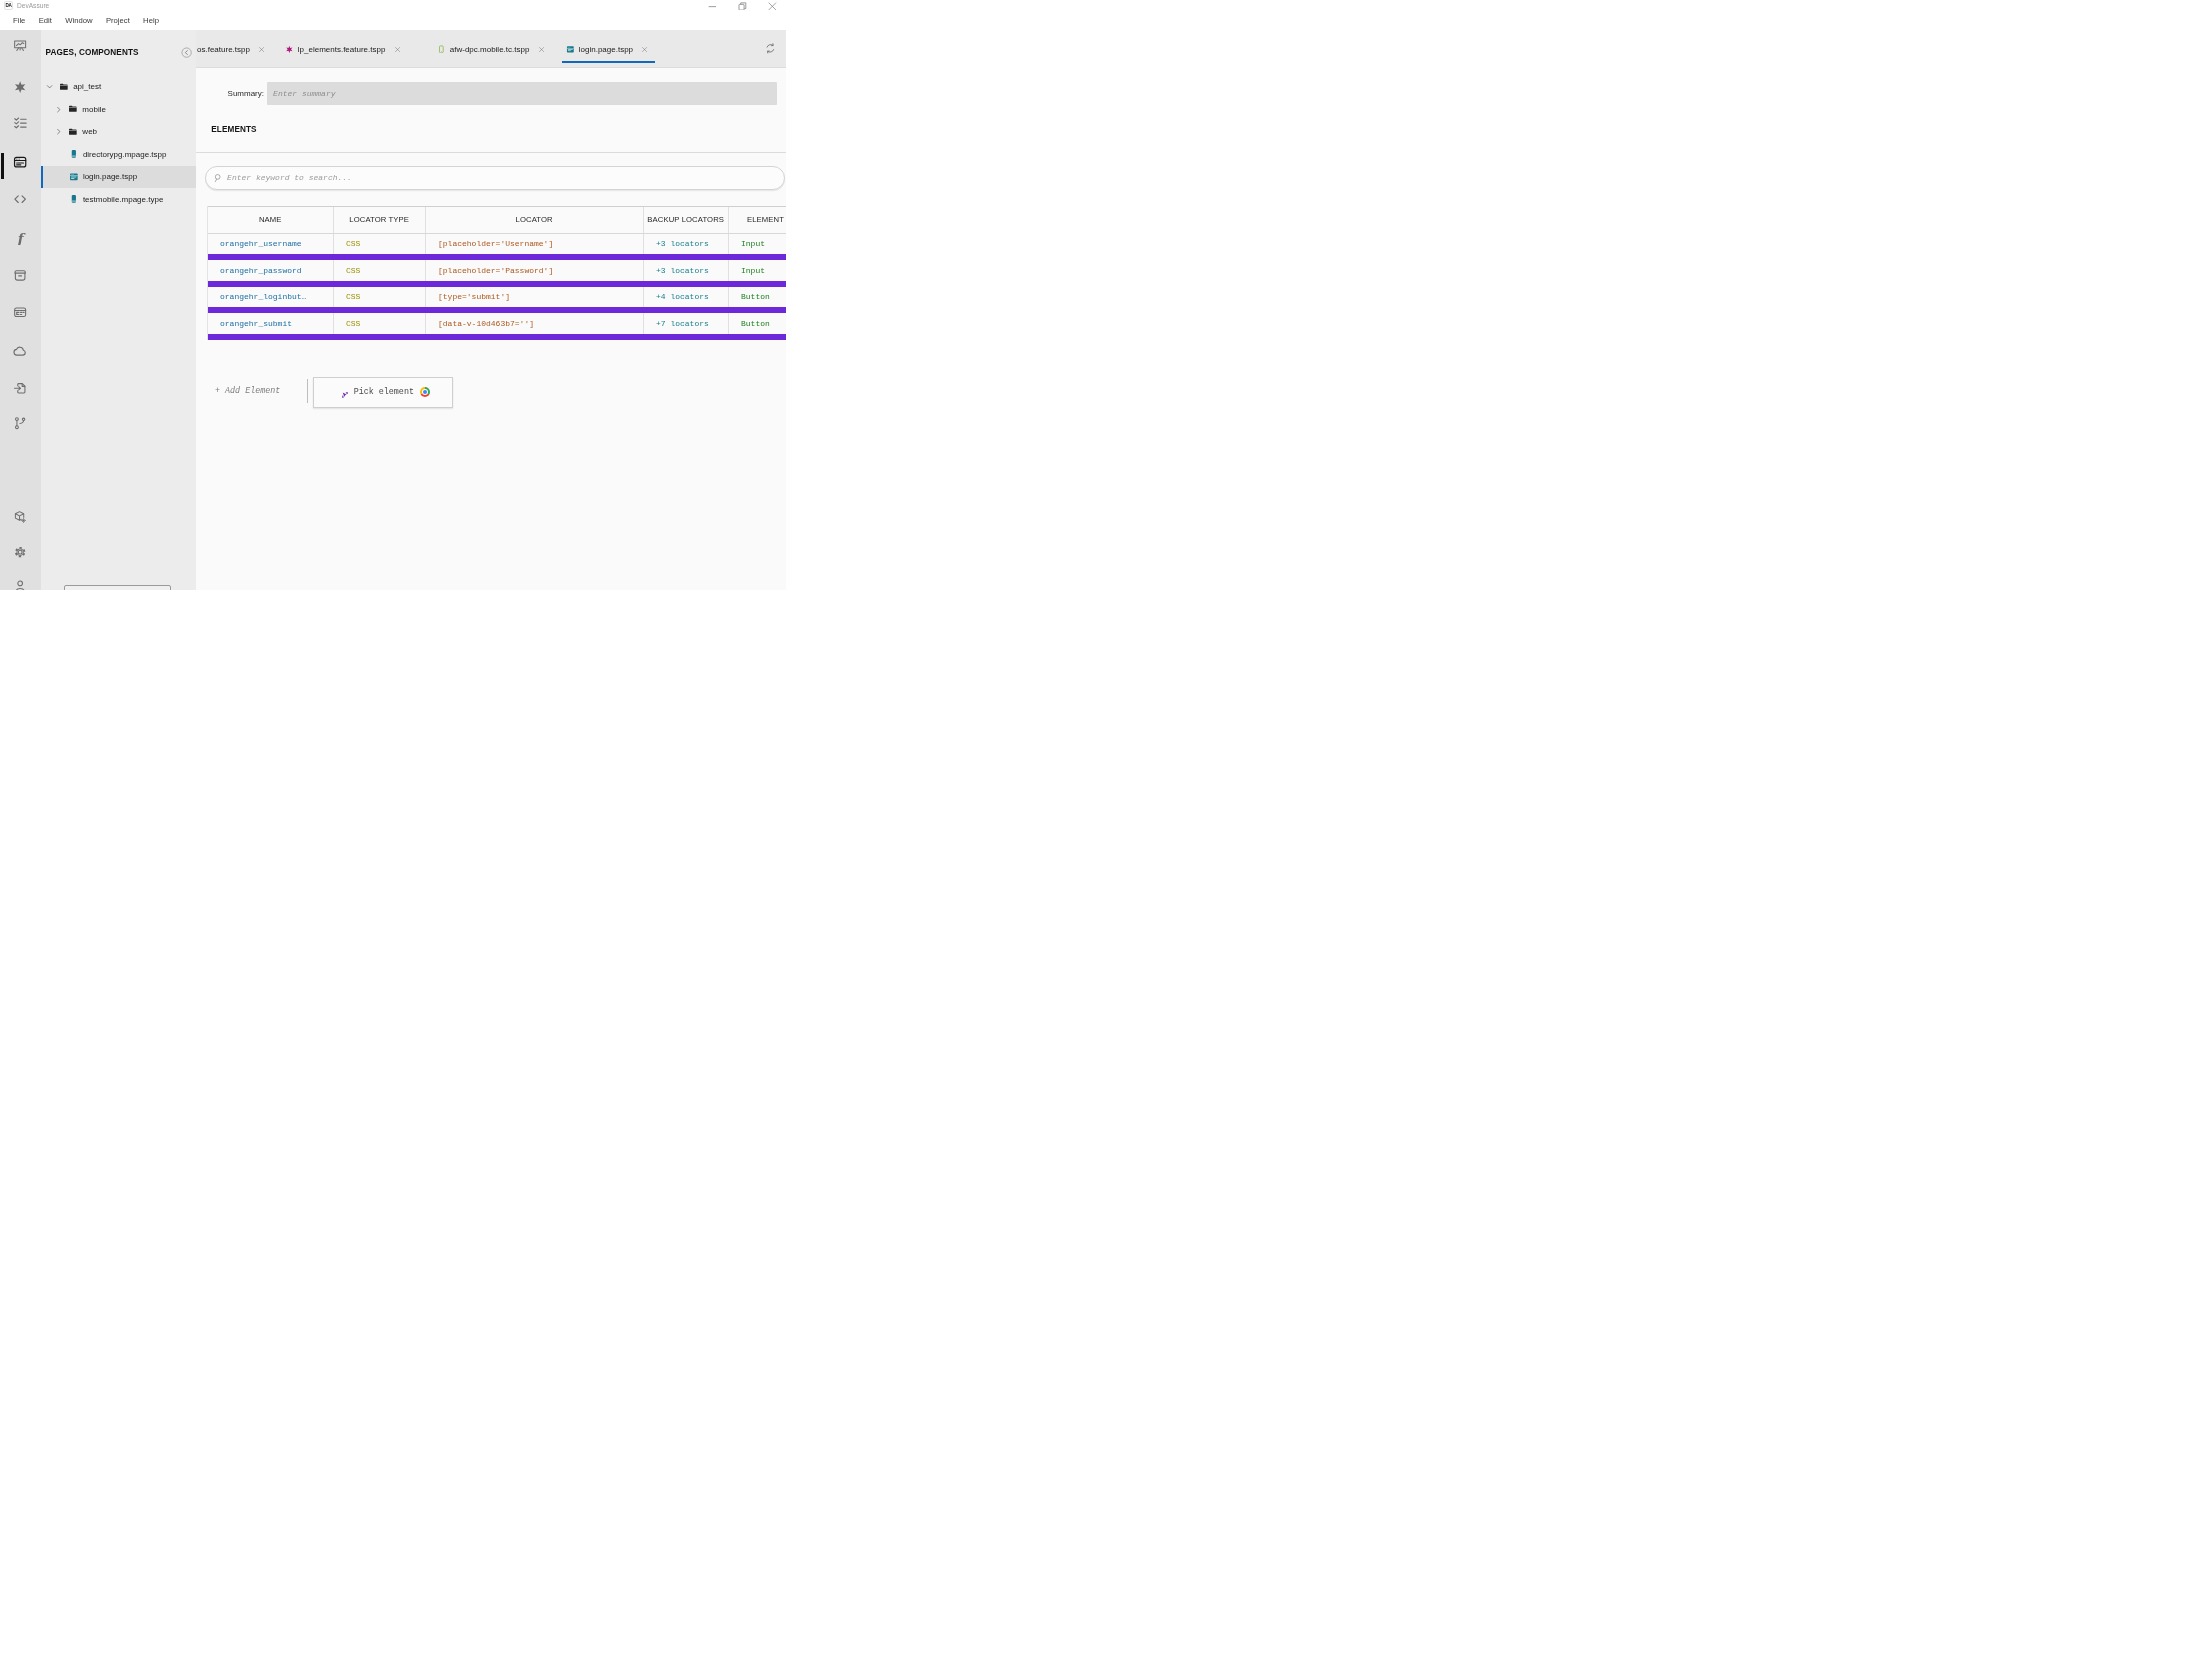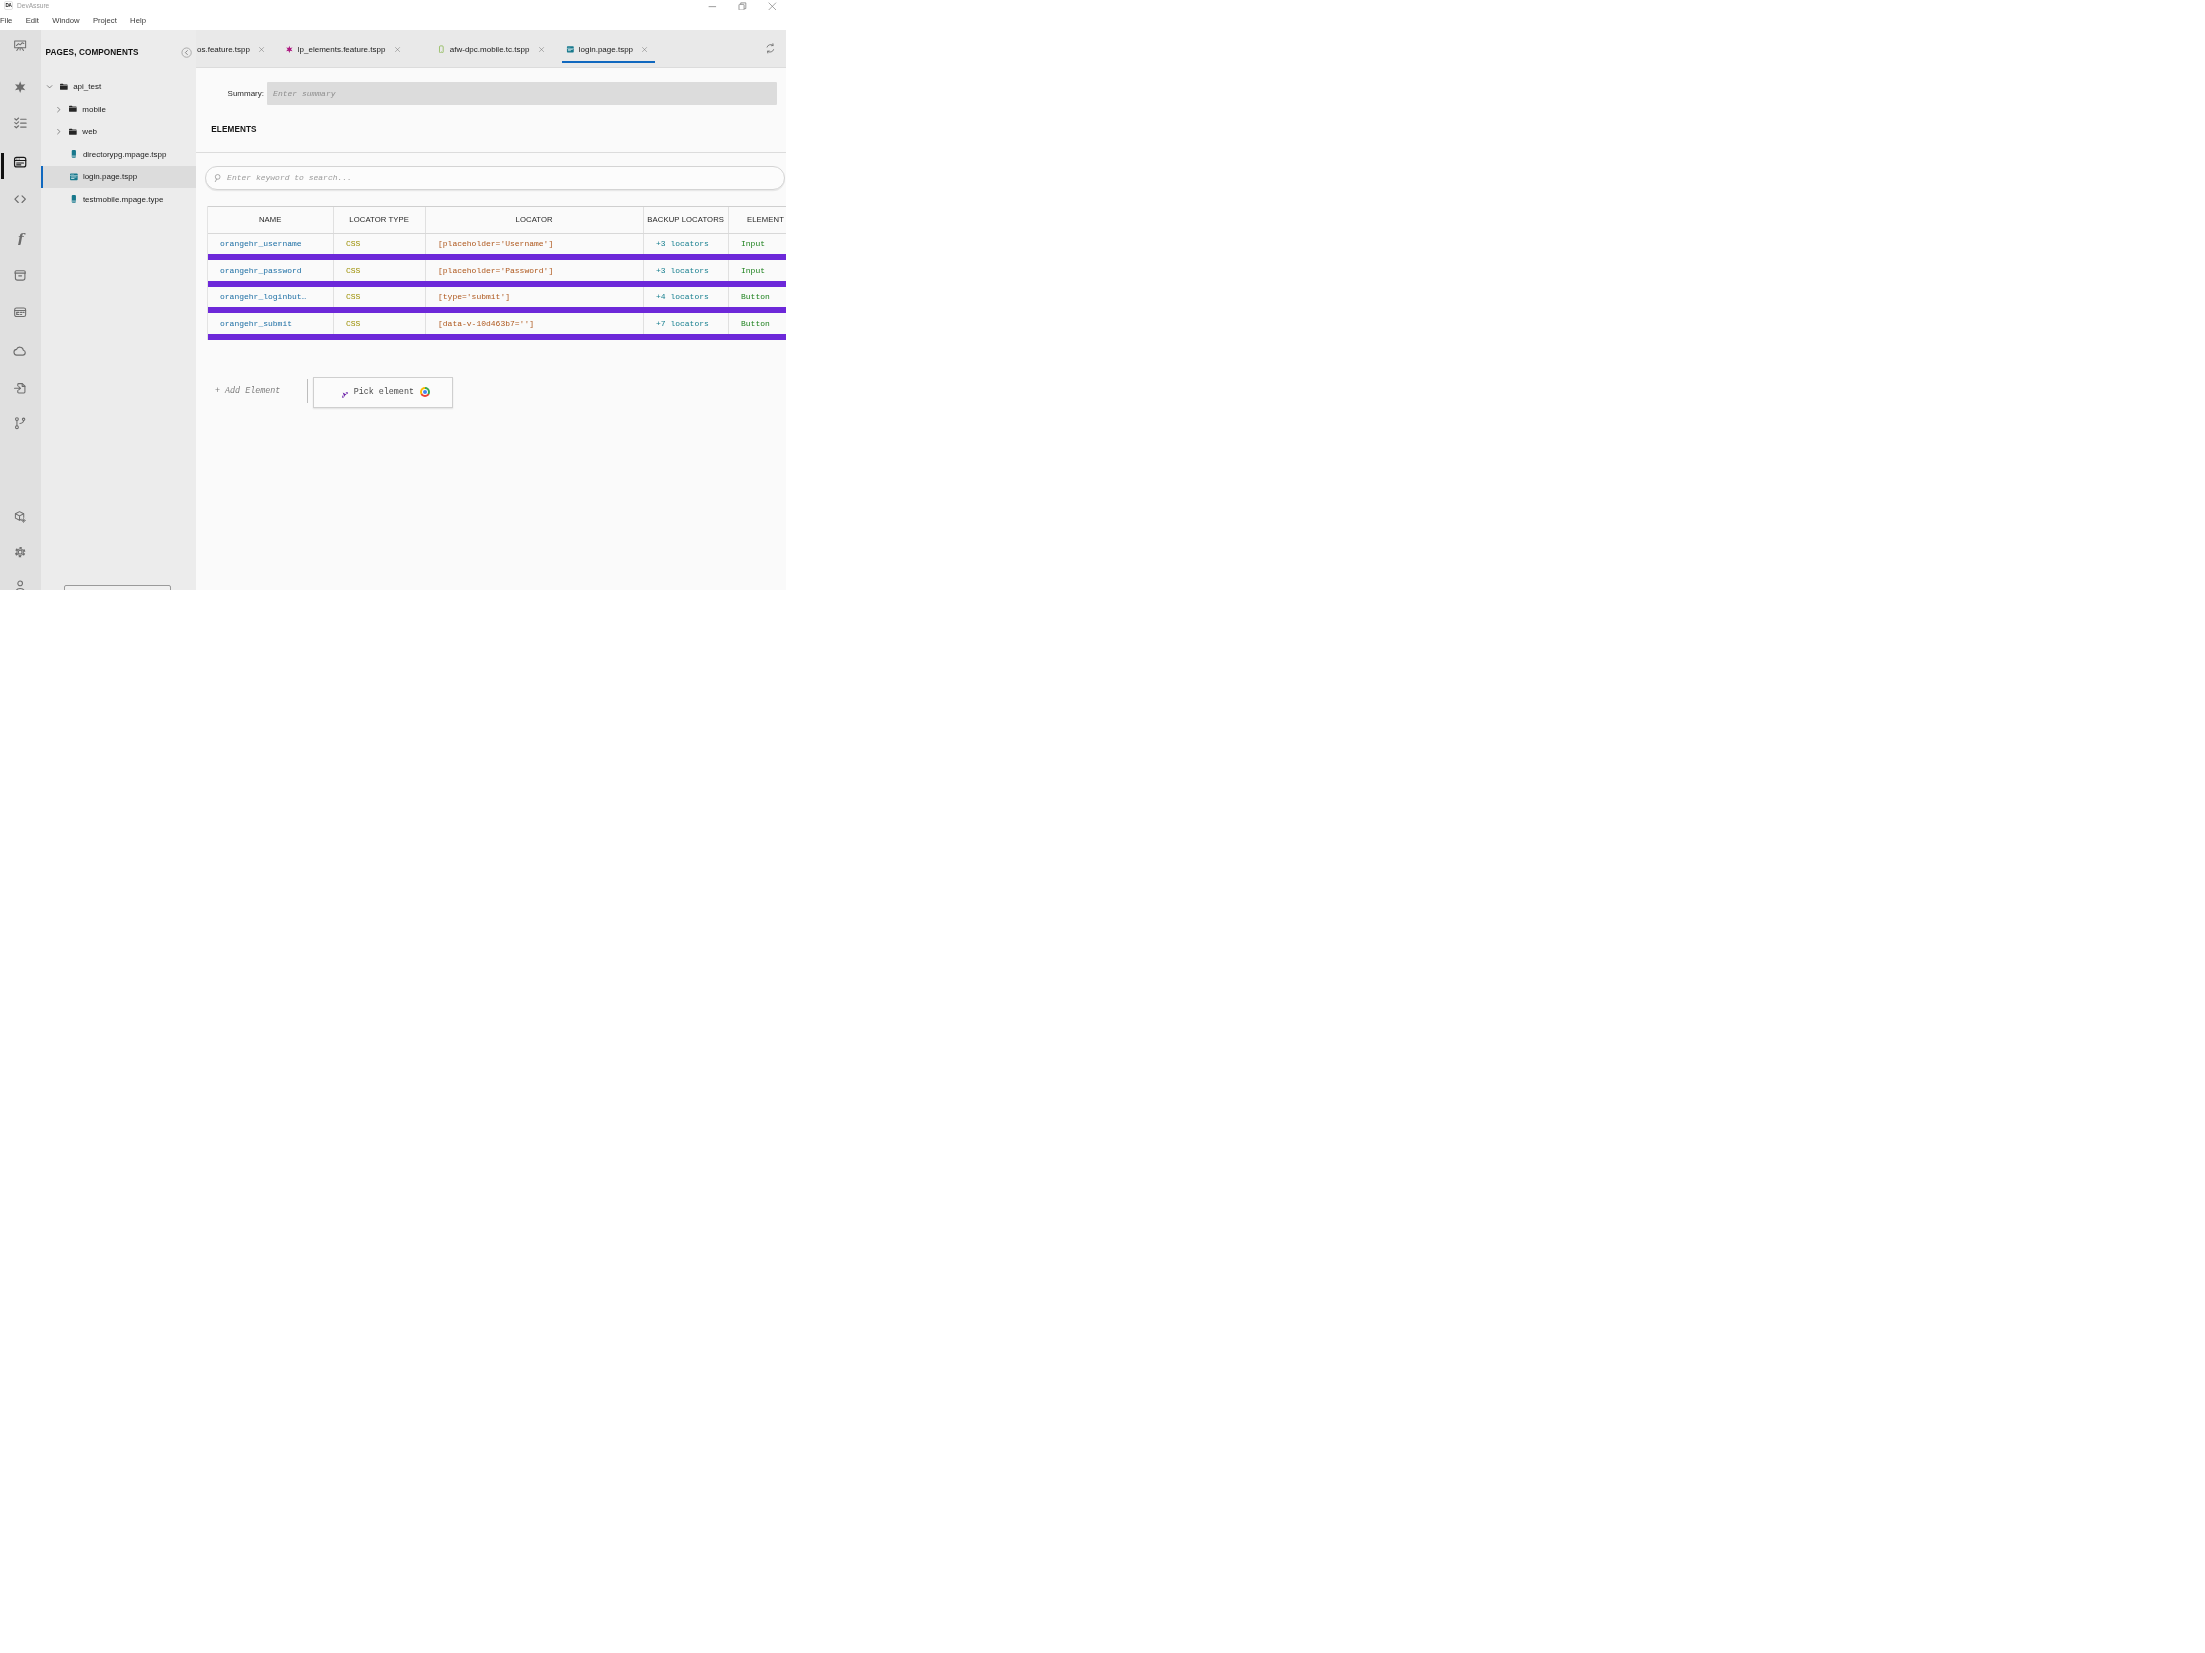--- a/index.html
+++ b/index.html
@@ -11,21 +11,21 @@
   .logo { position:absolute; left:4.1px; top:1px; width:8.7px; height:8.7px; background:#fff;
     border:0.5px solid #e2e2e2; border-radius:2px; text-align:center; line-height:7.7px;
     font-size:4.6px; font-weight:bold; color:#111; letter-spacing:-0.3px; }
   .apptitle { position:absolute; left:17px; top:1.5px; font-size:6.6px; color:#9a9a9a; }
   .winbtn { position:absolute; top:1.5px; width:8.7px; height:8.7px; cursor:default; }
   .winbtn svg { width:100%; height:100%; }
   .wb-min { left:708px; } .wb-res { left:738px; } .wb-cls { left:768px; }
 
   
   .menubar { height:18.4px; background:#fff; display:flex; align-items:center; gap:13.3px;
-    padding-left:0; }
+    padding-left:13px; }
   .menu-item { font-size:7.7px; color:#3b3b3b; }
 
   
   .workspace { position:relative; height:560px; display:flex; }
 
   
   .rail { position:relative; width:41px; background:#e0e0e0; flex:none; overflow:hidden; }
   .rail-item { position:absolute; left:13.3px; width:14.3px; height:14.3px; color:#6d6d6d; }
   .rail-item.active { color:#191919; }
   .rail-item svg, .icn svg { width:100%; height:100%; display:block; }

